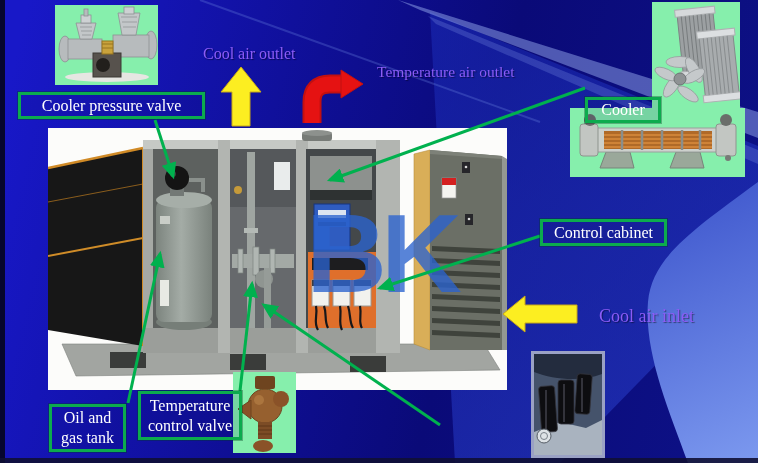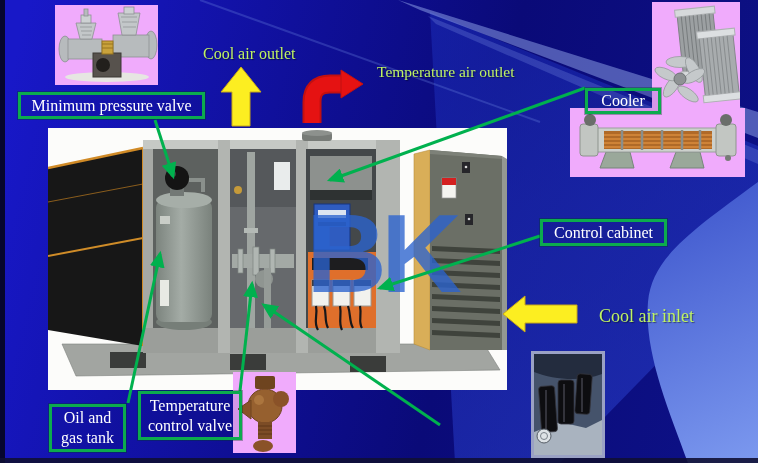--- a/index.html
+++ b/index.html
@@ -1,26 +1,26 @@
 <!DOCTYPE html>
 <html><head>
 <meta charset="utf-8">
 <style>
   html,body{margin:0;padding:0;background:#222;}
   #slide{position:relative;width:758px;height:463px;overflow:hidden;background:#0a0a78;
          font-family:"Liberation Serif","DejaVu Serif",serif;}
   #slide svg{display:block;}
   .abs{position:absolute;}
-  .flow-text{position:absolute;color:#bef264;font-size:16px;white-space:nowrap;
+  .flow-text{position:absolute;color:#8b5cf6;font-size:16px;white-space:nowrap;
              text-shadow:1px 1px 1px rgba(0,0,0,.45);}
   .label-box{position:absolute;border:3px solid #0cab4e;color:#fff;font-size:16px;
              display:flex;flex-direction:column;align-items:center;justify-content:center;
              text-align:center;line-height:1.25;box-shadow:0 0 0 1px rgba(0,60,30,.35);
              background:rgba(6,6,90,.12);white-space:nowrap;}
-  .photo-card{position:absolute;background:#f0abfc;}
+  .photo-card{position:absolute;background:#86efac;}
   #img-oil-filter{border:3px solid #9aa1c4;}
 </style>
 </head>
 <body>
 
 <div id="slide">
 
   <svg class="abs" style="left:0;top:0" width="758" height="463" viewBox="0 0 758 463">
     <defs>
       <linearGradient id="bgBase" x1="0" y1="120" x2="758" y2="300" gradientUnits="userSpaceOnUse">
@@ -278,23 +278,23 @@
       <polygon points="341,70 341,98 363,84" fill="#e51212" stroke="#c21010" stroke-width="1"></polygon>
     </g>
     <polygon points="503,314 525,296 525,305 577,305 577,323 525,323 525,332" fill="#fcee21" stroke="#c8a818" stroke-width="1"></polygon>
   </svg>
 
   <div class="flow-text" style="left:203px;top:45px">Cool air outlet</div>
   <div class="flow-text" style="left:377px;top:63px;font-size:15.5px">Temperature air outlet</div>
   <div class="flow-text" style="left:599px;top:306px;font-size:18px">Cool air inlet</div>
 
   <div class="label-box" style="left:18px;top:92px;width:181px;height:21px">
-    <span>Minimum pressure valve</span>
-  </div>
-  <div class="label-box" style="left:585px;top:88px;width:70px;height:20px">
+    <span>Cooler pressure valve</span>
+  </div>
+  <div class="label-box" style="left:585px;top:97px;width:70px;height:20px">
     <span>Cooler</span>
   </div>
   <div class="label-box" style="left:540px;top:219px;width:121px;height:21px">
     <span>Control cabinet</span>
   </div>
   <div class="label-box" style="left:49px;top:404px;width:71px;height:42px">
     <span>Oil and</span>
     <span>gas tank</span>
   </div>
   <div class="label-box" style="left:138px;top:391px;width:98px;height:43px">

